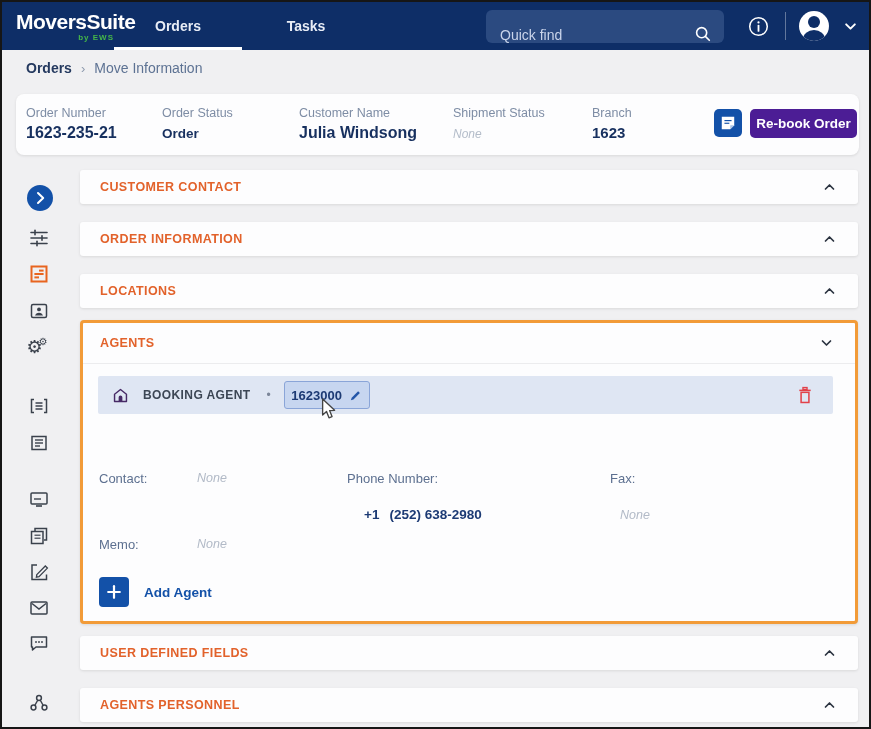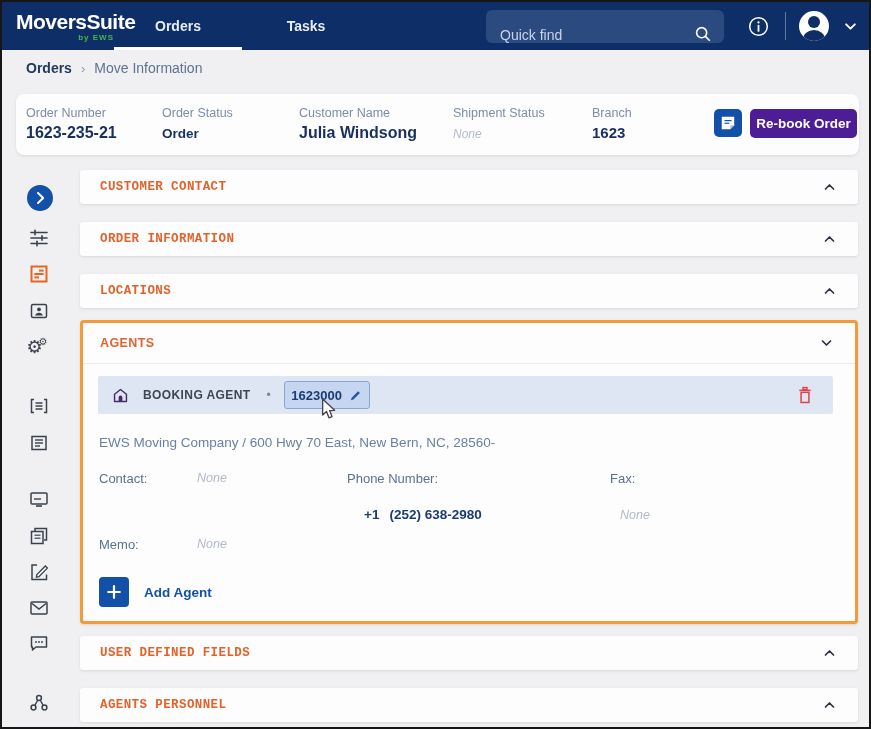--- a/index.html
+++ b/index.html
@@ -59,21 +59,21 @@
   .side-ico { position:absolute; left:26px; width:22px; height:22px; display:flex; align-items:center;
               justify-content:center; cursor:pointer; }
   .expand-btn { position:absolute; left:25px; top:183px; width:26px; height:26px; cursor:pointer; }
   .gears { font-size:18px; color:#3a414c; line-height:1; }
   .gear-sm { font-size:10px; position:relative; top:-8px; left:-4px; }
 
   
   .card { position:absolute; left:78px; width:778px; background:#fdfdfe; border-radius:3px;
           box-shadow:0 1px 3px rgba(0,0,0,0.10); }
   .card.collapsed { height:34px; display:flex; align-items:center; justify-content:space-between;
-                    padding:0 22px 0 20px; cursor:pointer;font-family:Liberation Mono, monospace; }
+                    padding:0 22px 0 20px; cursor:pointer; }
   .sec-title { font-size:12.5px; font-weight:bold; color:#e2622b; letter-spacing:0.4px; }
 
   
   .agents-card { top:318px; height:304px; border:3px solid #f29b38; border-radius:4px; }
   .agents-head { position:absolute; left:0; top:0; right:0; height:41px; border-bottom:1px solid #ececee;
                  display:flex; align-items:center; justify-content:space-between; padding:0 22px 0 17px;
                  cursor:pointer; }
   .agent-row { position:absolute; left:15px; top:53px; width:735px; height:38px; background:#dfe6f3;
                border-radius:2px; display:flex; align-items:center; }
   .agent-home { margin-left:14px; display:flex; }
@@ -380,21 +380,20 @@
         <span style="display:flex">
           <svg width="16" height="18" viewBox="0 0 18 20">
               <rect x="6.7" y="1.6" width="4.6" height="2.2" fill="none" stroke="#e24049" stroke-width="1.5"></rect>
               <line x1="2.6" y1="4.8" x2="15.4" y2="4.8" stroke="#e24049" stroke-width="1.7"></line>
               <rect x="4.6" y="7" width="8.8" height="11.4" fill="none" stroke="#e24049" stroke-width="1.7"></rect>
             </svg>
         </span>
       </span>
     </div>
 
-    <span class="agent-address">EWS Moving Company / 600 Hwy 70 East, New Bern, NC, 28560-</span>
 
     <span class="fld-lbl" style="left:16px; top:148px">Contact:</span>
     <span class="fld-none" style="left:114px; top:148px">None</span>
     <span class="fld-lbl" style="left:264px; top:148px">Phone Number:</span>
     <span class="fld-lbl" style="left:527px; top:148px">Fax:</span>
 
     <span class="phone-val">
       <span class="cc">+1</span><span>(252) 638-2980</span>
     </span>
     <span class="fld-none" style="left:537px; top:185px">None</span>

